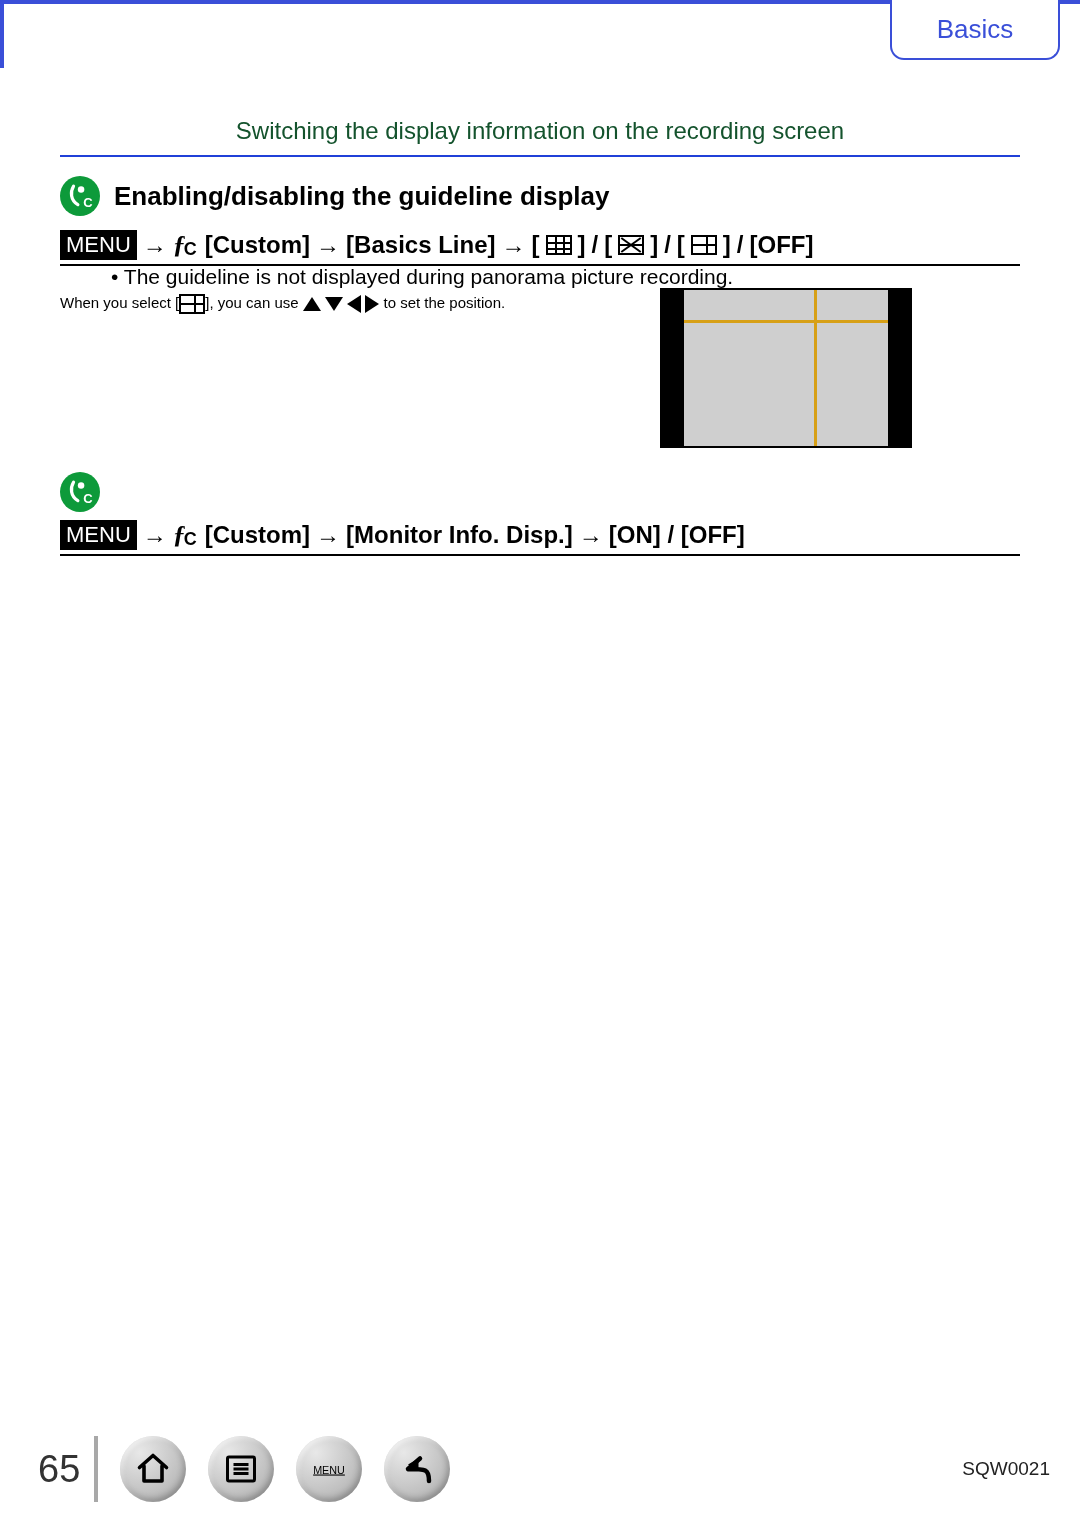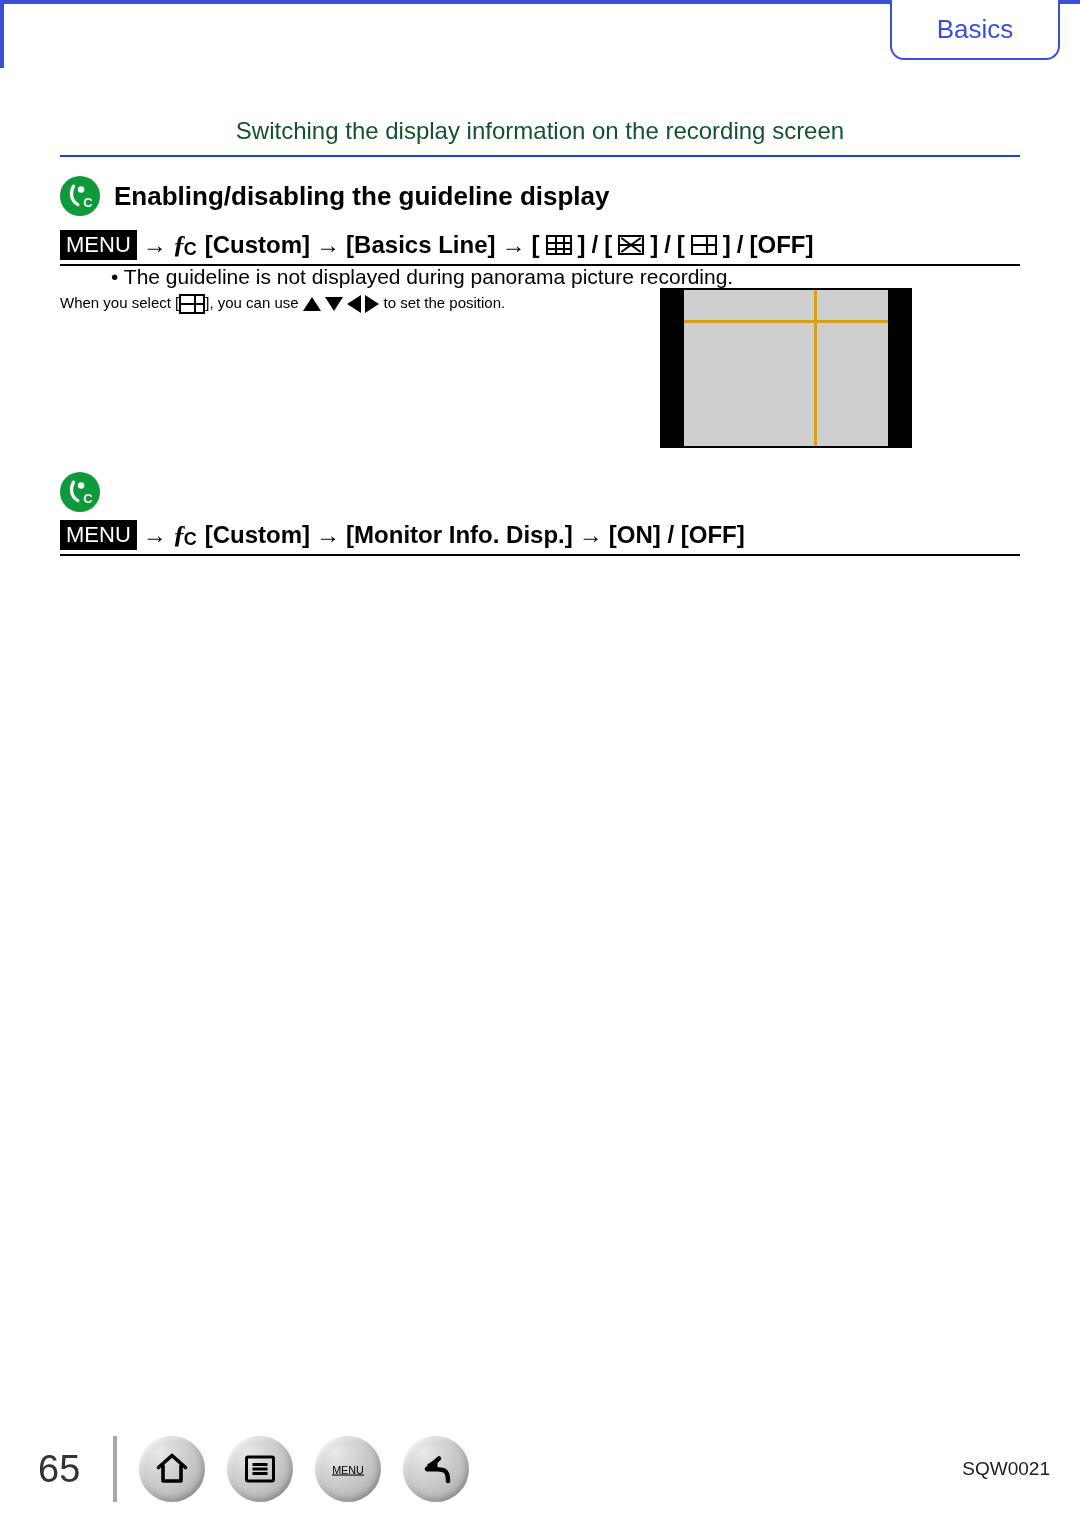--- a/index.html
+++ b/index.html
@@ -197,21 +197,21 @@
     bottom: 30px;
     left: 38px;
     right: 30px;
     height: 72px;
     display: flex;
     align-items: center;
   }
   .page-num {
     font-size: 38px;
     color: #333;
-    margin-right: 33px;
+    margin-right: 14px;
   }
   .vdiv {
     width: 4px;
     height: 66px;
     background: #a8a8a8;
     margin-right: 22px;
   }
   .nav-btn {
     width: 66px;
     height: 66px;

